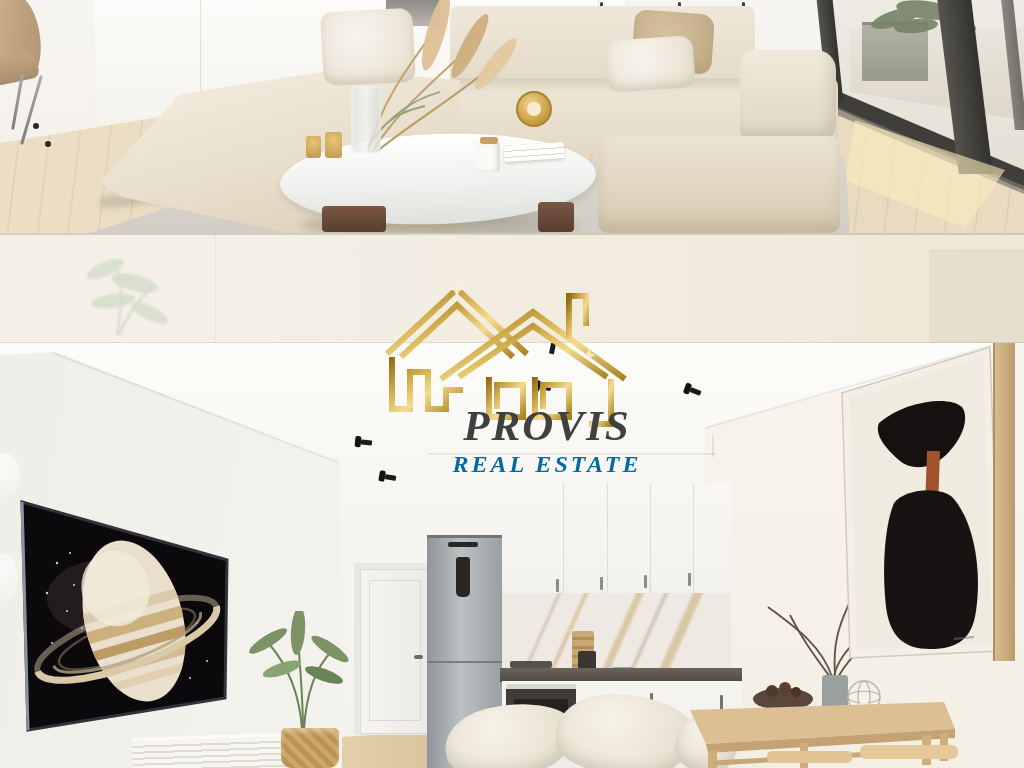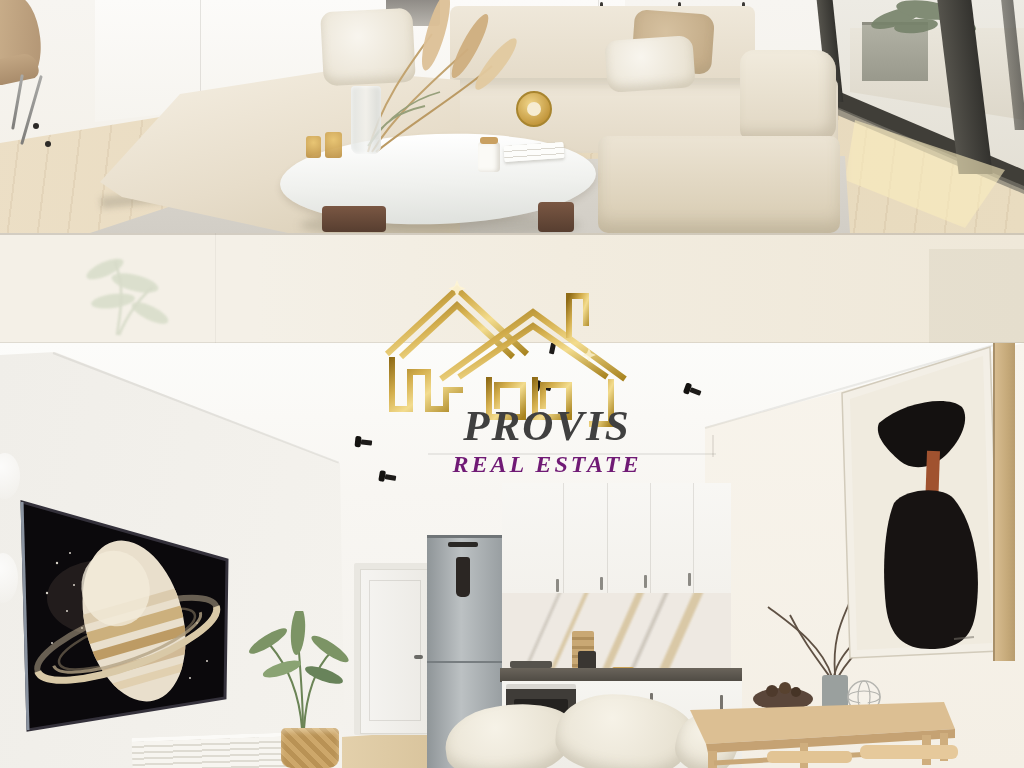--- a/index.html
+++ b/index.html
@@ -125,21 +125,21 @@
     border-radius:45% 55% 40% 50%/55% 45% 60% 40%;box-shadow:inset 0 -8px 12px rgba(140,130,110,.25);}
   .b-woodstrip{position:absolute;left:993px;top:0;width:20px;height:318px;
     background:linear-gradient(90deg,#d7bc90,#c6aa7a 60%,#b89c6e);border-left:2px solid #a8906a;}
   .b-bump{position:absolute;border-radius:50%;background:radial-gradient(circle at 35% 30%,#ffffff,rgba(236,233,226,0));opacity:.8;}
 
   
   .watermark{position:absolute;left:0;top:0;width:1024px;height:768px;pointer-events:none;}
   .wm-brand{position:absolute;left:372px;top:401px;width:350px;text-align:center;
     font-family:"Liberation Serif",serif;font-style:italic;font-weight:bold;font-size:43px;letter-spacing:2px;color:#404040;}
   .wm-tagline{position:absolute;left:372px;top:451px;width:350px;text-align:center;
-    font-family:"Liberation Serif",serif;font-style:italic;font-weight:bold;font-size:24px;letter-spacing:3px;color:#701a75;}
+    font-family:"Liberation Serif",serif;font-style:italic;font-weight:bold;font-size:24px;letter-spacing:3px;color:#0369a1;}
 </style>
 </head>
 <body>
 
 <div class="canvas">
 
   <section class="photo-top" aria-label="Render of a bright living room: beige modular sofa with cushions, round white coffee table with pampas grass vase, candles and clock, wooden chair at left, floor-to-ceiling glass wall to a patio with a planter">
     <div class="t-wardrobe"></div>
     <div class="t-seam" style="left:200px;height:110px;"></div>
     <div class="t-seam" style="left:598px;height:64px;"></div>

